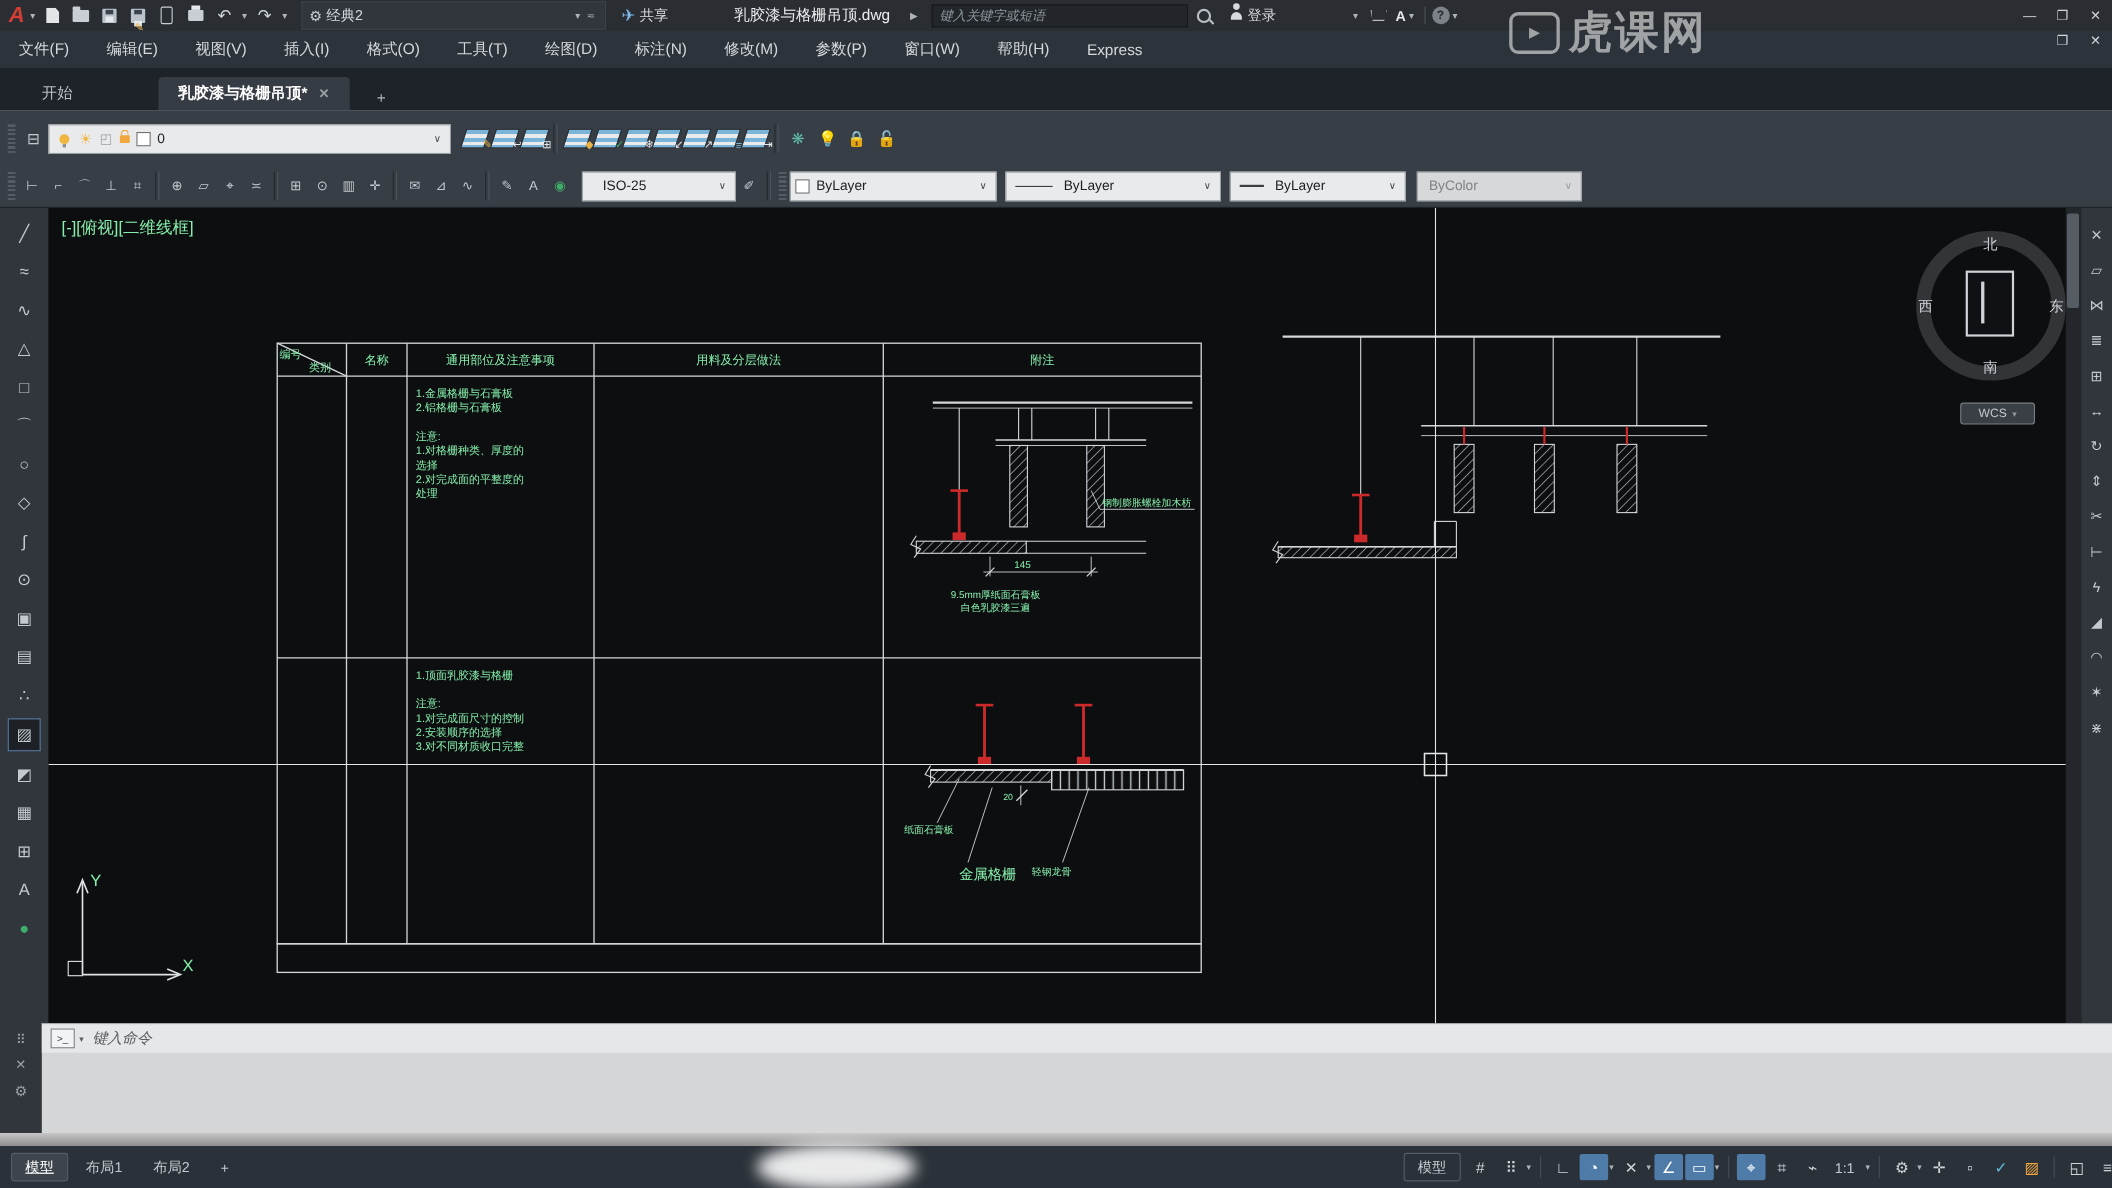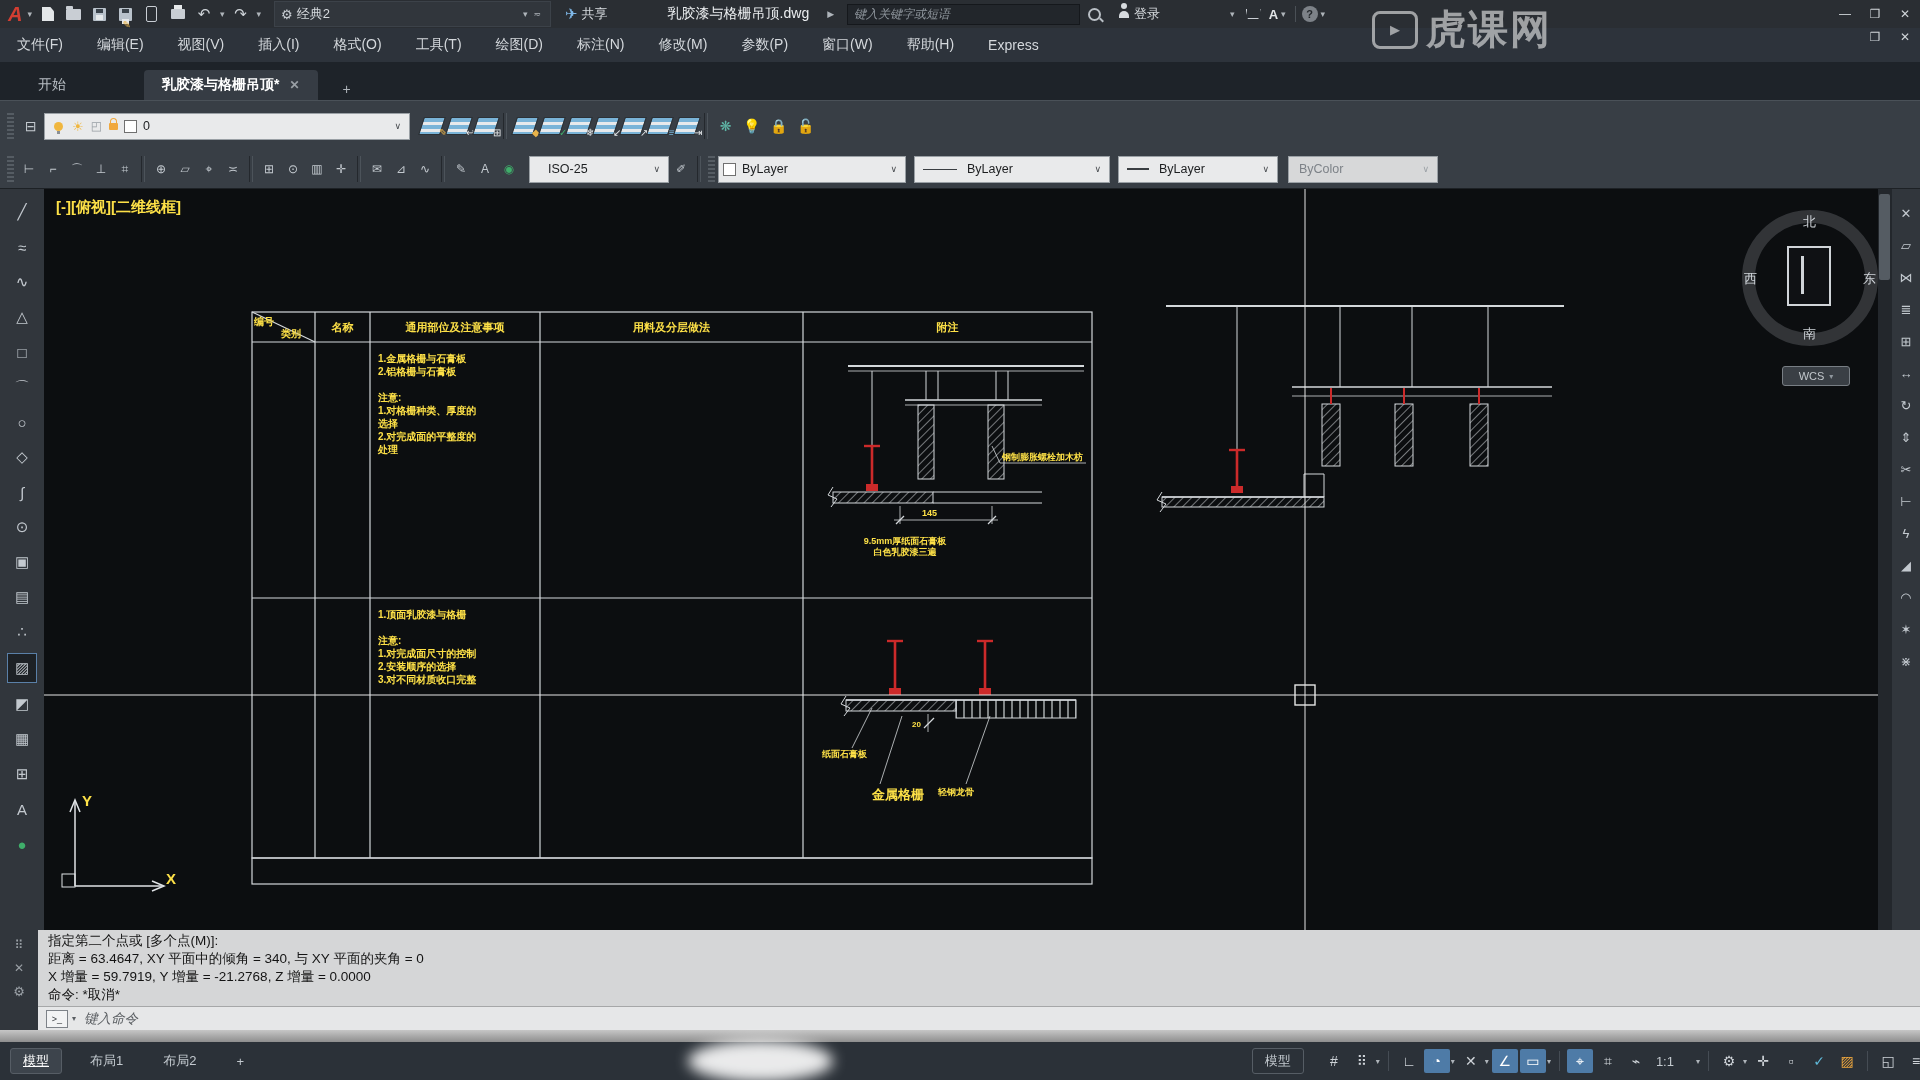--- a/index.html
+++ b/index.html
@@ -81,21 +81,21 @@
   #canvas{position:absolute;top:188px;left:0;width:1920px;height:742px;background:#0c0e10;z-index:1;}
   #lefttools{position:absolute;top:188px;left:0;width:44px;height:742px;background:#31363c;
              display:flex;flex-direction:column;align-items:center;padding-top:10px;gap:7px;z-index:5;}
   .ltool{width:28px;height:28px;color:#c3c9cf;font-size:15px;}
   .ltool.active{background:#1d2125;border:1px solid #5a80a8;}
   #righttools{position:absolute;top:188px;left:1892px;width:28px;height:742px;background:#31363c;
               display:flex;flex-direction:column;align-items:center;padding-top:14px;gap:10px;z-index:5;}
   .rtool{width:22px;height:22px;color:#c3c9cf;font-size:13px;}
   #vscroll{position:absolute;top:188px;left:1878px;width:14px;height:742px;background:#23272c;z-index:5;}
   #vthumb{position:absolute;top:6px;left:1px;width:11px;height:86px;background:#555c63;border-radius:2px;}
-  .cvtext{position:absolute;color:#fde047;z-index:3;font-weight:bold;}
+  .cvtext{position:absolute;color:#86efac;z-index:3;}
   .prelines{white-space:pre-line;}
   #compass{position:absolute;left:1742px;top:210px;width:136px;height:136px;z-index:3;}
   #compass .ring{position:absolute;inset:0;border-radius:50%;border:13px solid rgba(130,135,140,.32);}
   #compass .dir{position:absolute;color:#cfd4d9;font-size:13px;}
   #compass .cbox{position:absolute;left:45px;top:36px;width:40px;height:56px;border:2px solid #d0d4d8;background:rgba(18,20,23,.55);}
   #compass .cbox:after{content:'';position:absolute;left:12px;top:8px;width:3px;height:38px;background:#d0d4d8;}
   #wcsbox{position:absolute;left:1782px;top:366px;width:66px;height:18px;background:#3a3f45;border:1px solid #787e84;
           border-radius:3px;color:#c2c7cc;font-size:11px;display:flex;align-items:center;justify-content:center;gap:5px;z-index:3;}
 
   svg#draw{position:absolute;top:0;left:0;z-index:2;pointer-events:none;}
@@ -107,21 +107,21 @@
   #cmdhist{flex:1;padding:2px 10px;color:#141414;font-size:13.5px;line-height:18px;font-family:"Liberation Sans",sans-serif;}
   #cmdinput{height:26px;background:#e6e7e8;border-top:1px solid #a6a7a8;display:flex;align-items:center;padding-left:8px;
             color:#5a5e62;font-size:13.5px;font-style:italic;}
   .prompt{width:20px;height:16px;border:1px solid #7d8288;background:#f2f3f4;color:#34383c;font-size:9px;
           font-style:normal;display:inline-flex;align-items:center;justify-content:center;margin-right:4px;}
   #graybar{position:absolute;top:1030px;left:0;width:1920px;height:12px;background:linear-gradient(#c6c6c6,#8e8e8e);z-index:20;}
 
   
   #statusbar{position:absolute;top:1042px;left:0;width:1920px;height:38px;background:#2b3138;display:flex;
              align-items:center;padding:0 10px;color:#c3c9cf;font-size:13px;z-index:20;}
-  .stab{padding:3px 12px;margin-right:16px;border-radius:3px;text-align:right;}
+  .stab{padding:3px 12px;margin-right:4px;border-radius:3px;text-align:right;}
   .stab.active{background:#3d444c;border:1px solid #565d65;color:#fff;text-decoration:underline;}
   .sico{width:26px;height:24px;color:#cfd4d9;font-size:14px;border-radius:2px;margin:0 1px;}
   .sico.active{background:#4e7ba7;color:#fff;}
   .scaret{font-size:8px;color:#aeb4ba;margin:0 2px 0 0;}
   .ssep{width:1px;height:20px;background:#454c54;margin:0 6px;}
 
   
   #wm{position:absolute;left:1372px;top:2px;display:flex;align-items:center;gap:8px;z-index:100;opacity:.55;pointer-events:none;}
   #wm .tv{width:40px;height:32px;border:3px solid #fff;border-radius:8px;display:flex;align-items:center;justify-content:center;color:#fff;font-size:13px;}
   #wm .brand{color:#ffffff;font-size:40px;font-weight:bold;letter-spacing:2px;}
@@ -554,26 +554,20 @@
     </div>
   </div>
 
   <div id="cmd">
     <div id="cmdrail">
       <span class="icon" style="font-size:12px;">⠿</span>
       <span class="icon" style="font-size:12px;">✕</span>
       <span class="icon" style="font-size:13px;">⚙</span>
     </div>
     <div id="cmdbody">
-      <div id="cmdhist">
-        <div>指定第二个点或 [多个点(M)]:</div>
-        <div>距离 = 63.4647, XY 平面中的倾角 = 340,    与 XY 平面的夹角 = 0</div>
-        <div>X 增量 = 59.7919,   Y 增量 = -21.2768,    Z 增量 = 0.0000</div>
-        <div>命令: *取消*</div>
-      </div>
       <div id="cmdinput">
         <span class="prompt">&gt;_</span>
         <span style="font-size:8px;font-style:normal;color:#5a5e62;margin-right:8px;">▾</span>
         <span>键入命令</span>
       </div>
     </div>
   </div>
   <div id="graybar"></div>
 
   <div id="statusbar">

